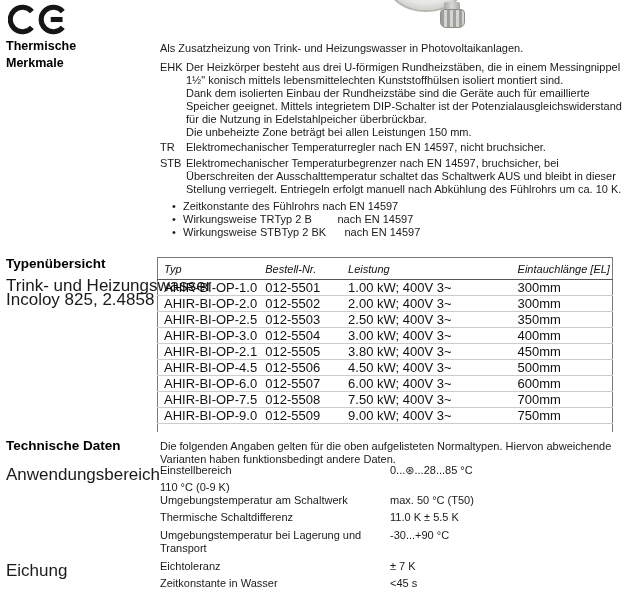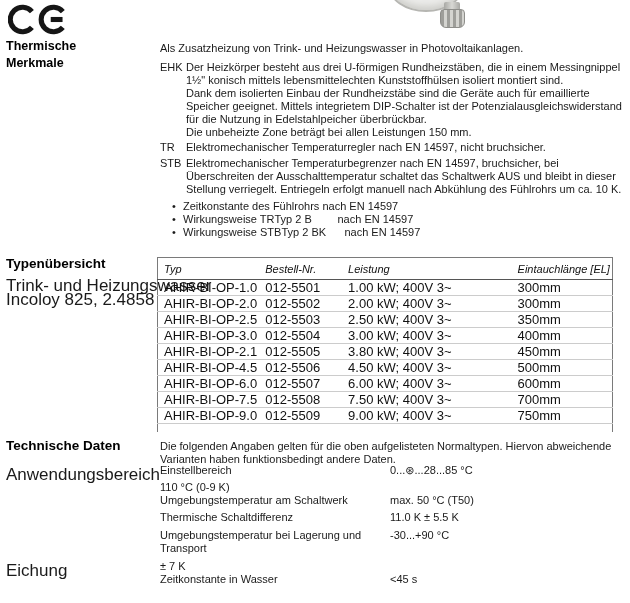--- a/index.html
+++ b/index.html
@@ -247,20 +247,21 @@
       <span class="sname"><span>Umgebungstemperatur bei Lagerung und
 Transport</span><span class="nsub"></span></span>
       <span class="sval">-30...+90 °C</span>
     </div>
   </div>
 
 <div class="abs lbl" style="left:6px; top:561px;">Eichung</div>
 <div class="abs t spec-rows" style="left:160px; top:560px;">
 
     <div class="spec-row">
+      <span class="sname"><span>Eichtoleranz</span><span class="nsub"></span></span>
       <span class="sval">± 7 K</span>
     </div>
 
     <div class="spec-row">
       <span class="sname"><span>Zeitkonstante in Wasser</span><span class="nsub"></span></span>
       <span class="sval">&lt;45 s</span>
     </div>
   </div>
 
 </body></html>

